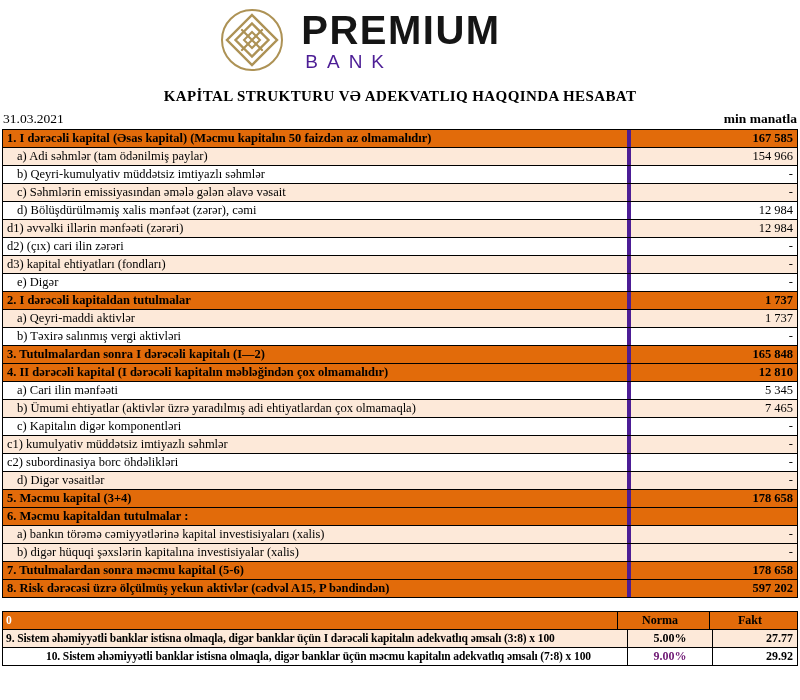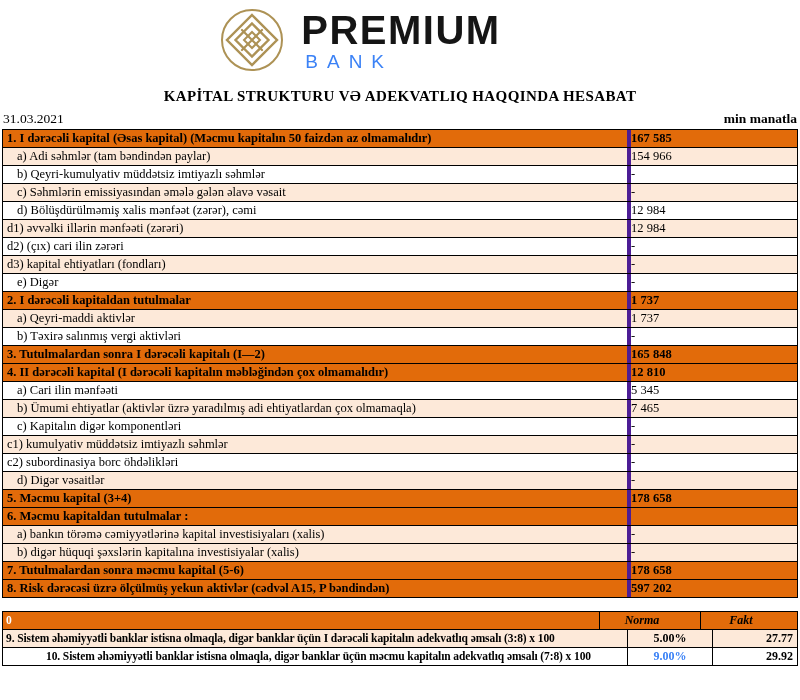--- a/index.html
+++ b/index.html
@@ -3,49 +3,49 @@
 <meta charset="utf-8">
 <style>
   html,body{margin:0;padding:0;background:#ffffff;}
   body{width:800px;height:700px;font-family:"Liberation Serif", serif;color:#000;overflow:hidden;}
   .page{width:796px;margin:0 auto;padding-top:4px;}
 
   
   .logo-block{display:flex;align-items:center;justify-content:center;gap:16px;transform:translateX(-40px);height:72px;}
   .logo-text{display:flex;flex-direction:column;line-height:1;}
   .brand{font-family:"Liberation Sans", sans-serif;font-weight:700;font-size:40px;letter-spacing:1.5px;color:#151515;}
-  .bank{font-family:"Liberation Sans", sans-serif;font-weight:400;font-size:19px;letter-spacing:9px;color:#3b82f6;margin-top:2px;padding-left:4px;}
+  .bank{font-family:"Liberation Sans", sans-serif;font-weight:400;font-size:19px;letter-spacing:9px;color:#4c1d95;margin-top:2px;padding-left:4px;}
 
   
   .title{font-size:15px;font-weight:bold;text-align:center;letter-spacing:.4px;margin:12px 0 6px 0;}
   .meta-row{display:flex;justify-content:space-between;align-items:flex-end;font-size:13.5px;padding:0 1px 2px 1px;}
   .unit{font-weight:bold;}
 
   
   .tbl{border-top:1px solid #000;}
   .trow{display:flex;height:17px;line-height:17px;border-left:1px solid #000;border-right:1px solid #000;border-bottom:1px solid #000;font-size:12.5px;overflow:hidden;}
   .trow .lbl{flex:1;padding-left:4px;white-space:nowrap;overflow:hidden;border-right:4px solid #4c1d95;}
-  .trow .val{width:162px;text-align:left;padding-right:4px;white-space:nowrap;}
+  .trow .val{width:162px;text-align:right;padding-right:4px;white-space:nowrap;}
   .orange{background:#E26B0A;}
   .peach{background:#FDE9D9;}
   .white{background:#ffffff;}
   .section{font-weight:bold;}
   .ind1 .lbl{padding-left:14px;}
   .ind2 .lbl{}
 
   .gap{height:13px;}
 
   
   .rrow{display:flex;height:17px;line-height:17px;border-left:1px solid #000;border-right:1px solid #000;border-bottom:1px solid #000;font-size:11.5px;overflow:hidden;}
   .rrow .rlbl{flex:1;padding-left:3px;white-space:nowrap;overflow:hidden;border-right:1px solid #000;font-weight:bold;letter-spacing:-0.1px;}
   .rrow .rnorma{width:84px;text-align:center;border-right:1px solid #000;font-weight:bold;font-size:12px;}
   .rrow .rfakt{width:80px;text-align:right;padding-right:4px;font-weight:bold;font-size:12px;}
-  .rhead .rnorma,.rhead .rfakt{text-align:center;padding-right:16px;font-style:italic;}
+  .rhead .rnorma,.rhead .rfakt{text-align:center;padding-right:7px;}
   .rhead .rlbl{color:#ffffff;}
-  .norma-red{color:#3b82f6;}
+  .norma-red{color:#701a75;}
 </style>
 </head>
 <body>
 
 <div class="page">
 
   <div class="logo-block">
     <svg width="66" height="66" viewBox="0 0 66 66">
       <g fill="none" stroke="#ad9255" stroke-linecap="round">
         <circle cx="33" cy="33" r="30" stroke-width="2"></circle>
@@ -67,21 +67,21 @@
     <span class="date">31.03.2021</span>
     <span class="unit">min manatla</span>
   </div>
 
   <div class="tbl" id="main-table">
       <div class="trow orange section ind0">
         <div class="lbl">1. I dərəcəli kapital (Əsas kapital) (Məcmu kapitalın 50 faizdən  az olmamalıdır)</div>
         <div class="val">167 585</div>
       </div>
       <div class="trow peach ind1">
-        <div class="lbl">a) Adi səhmlər (tam bəndindən paylar)</div>
+        <div class="lbl">a) Adi səhmlər (tam ödənilmiş paylar)</div>
         <div class="val">154 966</div>
       </div>
       <div class="trow white ind1">
         <div class="lbl">b) Qeyri-kumulyativ müddətsiz imtiyazlı səhmlər</div>
         <div class="val">-</div>
       </div>
       <div class="trow peach ind1">
         <div class="lbl">c) Səhmlərin emissiyasından əmələ gələn  əlavə vəsait</div>
         <div class="val">-</div>
       </div>

